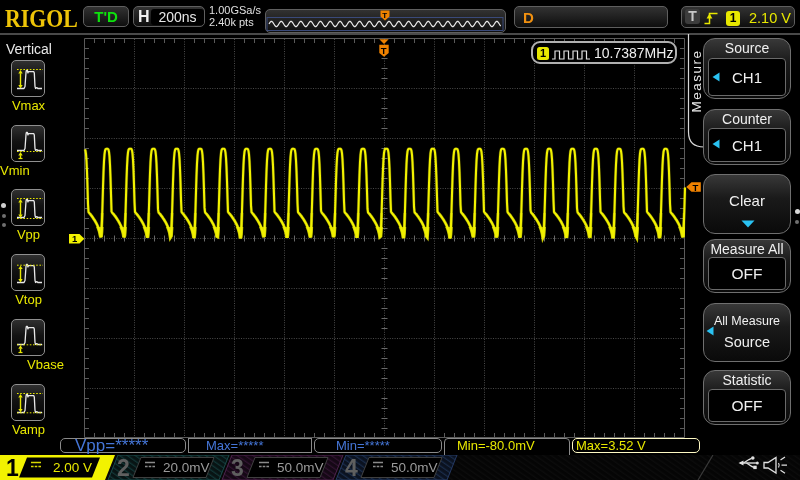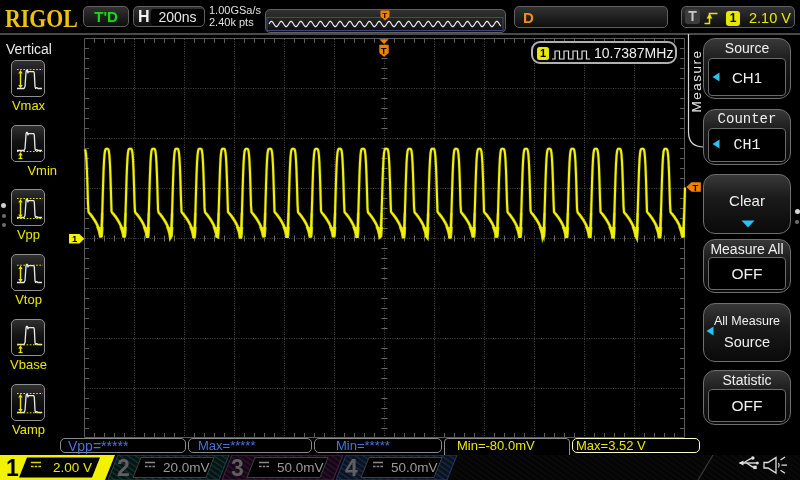--- a/index.html
+++ b/index.html
@@ -85,21 +85,21 @@
       <polygon points="4.3,10.4 8.7,10.4 6.5,7" fill="#e8e800"></polygon>
     </svg></div>
 <div class="abs" style="left:0px;top:98px;width:57px;text-align:center;color:#e8e800;font-size:13px;">Vmax</div>
 <div class="lbtn abs" style="left:11px;top:125px;"><svg width="31" height="34" viewBox="0 0 31 34">
       <polyline points="3,22.5 10,22.5 11,20.5 12,6.5 12.4,4.5 13.4,4.5 13.9,6.9 14.4,5.7 19.8,5.7 20.3,6.9 21,20.5 21.6,22.5 22.8,21.6 23.8,22.5 28,22.5" fill="none" stroke="#e8e8e8" stroke-width="1.3" stroke-linejoin="round"></polyline>
       <line x1="3" y1="23.5" x2="29" y2="23.5" stroke="#e8e800" stroke-width="1" stroke-dasharray="1.6 1.6"></line>
       <line x1="6.5" y1="30.5" x2="6.5" y2="27.2" stroke="#e8e800" stroke-width="1.4"></line>
       <polygon points="4.3,27.4 8.7,27.4 6.5,24" fill="#e8e800"></polygon>
       <line x1="4.5" y1="30.5" x2="8.5" y2="30.5" stroke="#e8e800" stroke-width="1.2"></line>
     </svg></div>
-<div class="abs" style="left:0px;top:163px;width:57px;text-align:right;color:#e8e800;font-size:13px;">Vmin</div>
+<div class="abs" style="left:0px;top:163px;width:57px;text-align:left;color:#e8e800;font-size:13px;">Vmin</div>
 <div class="lbtn abs" style="left:11px;top:189px;"><svg width="31" height="34" viewBox="0 0 31 34">
       <polyline points="3,25.5 10,25.5 11,23.5 12,9.5 12.4,7.5 13.4,7.5 13.9,9.9 14.4,8.7 19.8,8.7 20.3,9.9 21,23.5 21.6,25.5 22.8,24.6 23.8,25.5 28,25.5" fill="none" stroke="#e8e8e8" stroke-width="1.3" stroke-linejoin="round"></polyline>
       <line x1="3" y1="6.5" x2="29" y2="6.5" stroke="#e8e800" stroke-width="1" stroke-dasharray="1.6 1.6"></line>
       <line x1="3" y1="26.5" x2="29" y2="26.5" stroke="#e8e800" stroke-width="1" stroke-dasharray="1.6 1.6"></line>
       <line x1="6.5" y1="22.8" x2="6.5" y2="10.2" stroke="#e8e800" stroke-width="1.4"></line>
       <polygon points="4.3,22.6 8.7,22.6 6.5,26" fill="#e8e800"></polygon>
       <polygon points="4.3,10.4 8.7,10.4 6.5,7" fill="#e8e800"></polygon>
     </svg></div>
 <div class="abs" style="left:0px;top:227px;width:57px;text-align:center;color:#e8e800;font-size:13px;">Vpp</div>
 <div class="lbtn abs" style="left:11px;top:254px;"><svg width="31" height="34" viewBox="0 0 31 34">
@@ -110,21 +110,21 @@
       <polygon points="4.3,12.1 8.7,12.1 6.5,8.7" fill="#e8e800"></polygon>
     </svg></div>
 <div class="abs" style="left:0px;top:292px;width:57px;text-align:center;color:#e8e800;font-size:13px;">Vtop</div>
 <div class="lbtn abs" style="left:11px;top:319px;"><svg width="31" height="34" viewBox="0 0 31 34">
       <polyline points="3,22.5 10,22.5 11,20.5 12,6.5 12.4,4.5 13.4,4.5 13.9,6.9 14.4,5.7 19.8,5.7 20.3,6.9 21,20.5 21.6,22.5 22.8,21.6 23.8,22.5 28,22.5" fill="none" stroke="#e8e8e8" stroke-width="1.3" stroke-linejoin="round"></polyline>
       <line x1="3" y1="22.8" x2="29" y2="22.8" stroke="#e8e800" stroke-width="1" stroke-dasharray="1.6 1.6"></line>
       <line x1="6.5" y1="30.5" x2="6.5" y2="26.5" stroke="#e8e800" stroke-width="1.4"></line>
       <polygon points="4.3,26.7 8.7,26.7 6.5,23.3" fill="#e8e800"></polygon>
       <line x1="4.5" y1="30.5" x2="8.5" y2="30.5" stroke="#e8e800" stroke-width="1.2"></line>
     </svg></div>
-<div class="abs" style="left:0px;top:357px;width:57px;text-align:center;color:#e8e800;font-size:13px;">Vbase</div>
+<div class="abs" style="left:17px;top:357px;width:57px;text-align:center;color:#e8e800;font-size:13px;">Vbase</div>
 <div class="lbtn abs" style="left:11px;top:384px;"><svg width="31" height="34" viewBox="0 0 31 34">
       <polyline points="3,25.5 10,25.5 11,23.5 12,9.5 12.4,7.5 13.4,7.5 13.9,9.9 14.4,8.7 19.8,8.7 20.3,9.9 21,23.5 21.6,25.5 22.8,24.6 23.8,25.5 28,25.5" fill="none" stroke="#e8e8e8" stroke-width="1.3" stroke-linejoin="round"></polyline>
       <line x1="3" y1="6.5" x2="29" y2="6.5" stroke="#e8e800" stroke-width="1" stroke-dasharray="1.6 1.6"></line>
       <line x1="3" y1="25.8" x2="29" y2="25.8" stroke="#e8e800" stroke-width="1" stroke-dasharray="1.6 1.6"></line>
       <line x1="6.5" y1="22.1" x2="6.5" y2="10.2" stroke="#e8e800" stroke-width="1.4"></line>
       <polygon points="4.3,21.900000000000002 8.7,21.900000000000002 6.5,25.3" fill="#e8e800"></polygon>
       <polygon points="4.3,10.4 8.7,10.4 6.5,7" fill="#e8e800"></polygon>
     </svg></div>
 <div class="abs" style="left:0px;top:422px;width:57px;text-align:center;color:#e8e800;font-size:13px;">Vamp</div>
 <div class="abs" style="left:1px;top:203px;width:5px;height:5px;border-radius:50%;background:#cfcfcf;"></div>
@@ -145,21 +145,21 @@
   </div>
 <div class="mbox abs" style="left:703px;top:38px;width:88px;height:61px;">
     <div class="mhead">Source</div>
     <div class="ibox" style="top:19px;height:38px;">
       <span class="ival">CH1</span>
     </div>
     <svg style="position:absolute;left:8px;top:33px;" width="8" height="10" viewBox="0 0 8 10">
       <polygon points="7.5,0.5 7.5,9.5 0.5,5" fill="#2ac2f2"></polygon>
     </svg>
   </div>
-<div class="mbox abs" style="left:703px;top:109px;width:88px;height:56px;font-family:Liberation Mono, monospace;">
+<div class="mbox abs" style="left:703px;top:109px;width:88px;height:56px;">
     <div class="mhead">Counter</div>
     <div class="ibox" style="top:18px;height:34px;">
       <span class="ival">CH1</span>
     </div>
     <svg style="position:absolute;left:8px;top:29px;" width="8" height="10" viewBox="0 0 8 10">
       <polygon points="7.5,0.5 7.5,9.5 0.5,5" fill="#2ac2f2"></polygon>
     </svg>
   </div>
 <div class="mbox abs" style="left:703px;top:174px;width:88px;height:60px;">
     <div class="abs" style="left:0;top:17px;width:100%;text-align:center;color:#f0f0f0;font-size:15px;">Clear</div>
@@ -181,22 +181,22 @@
     </svg>
   </div>
 <div class="mbox abs" style="left:703px;top:370px;width:88px;height:55px;">
     <div class="mhead">Statistic</div>
     <div class="ibox" style="top:18px;height:33px;">
       <span class="ival" style="font-size:15.5px;">OFF</span>
     </div>
   </div>
 <div class="abs" style="left:795px;top:209px;width:5px;height:5px;border-radius:50%;background:#d8d8d8;"></div>
 <div class="abs" style="left:795px;top:220px;width:4px;height:4px;border-radius:50%;background:#707070;"></div>
-<div class="abs" style="left:60px;top:438px;width:126px;height:15px;background:#000;border:1px solid #8a8a8a;border-radius:5px;color:#4576d8;font-size:14px;line-height:14px;padding-left:7px;">Vpp=*****</div>
-<div class="abs" style="left:188px;top:438px;width:124px;height:15px;background:#000;border:1px solid #8a8a8a;border-radius:5px;color:#4576d8;font-size:13px;line-height:14px;padding-left:9px;">Max=*****</div>
+<div class="abs" style="left:60px;top:438px;width:126px;height:15px;background:#000;border:1px solid #8a8a8a;border-radius:5px;color:#4576d8;font-size:17px;line-height:14px;padding-left:14px;">Vpp=*****</div>
+<div class="abs" style="left:188px;top:438px;width:124px;height:15px;background:#000;border:1px solid #8a8a8a;border-radius:0;color:#4576d8;font-size:13px;line-height:14px;padding-left:17px;">Max=*****</div>
 <div class="abs" style="left:314px;top:438px;width:128px;height:15px;background:#000;border:1px solid #8a8a8a;border-radius:5px;color:#4576d8;font-size:13px;line-height:14px;padding-left:21px;">Min=*****</div>
 <div class="abs" style="left:444px;top:438px;width:126px;height:29px;background:#000;border:1px solid #8a8a8a;border-radius:4px;color:#e8e800;font-size:13px;line-height:14px;padding-left:12px;">Min=-80.0mV</div>
 <div class="abs" style="left:572px;top:438px;width:128px;height:15px;background:#000;border:1px solid #fef9c3;border-radius:5px;color:#e8e800;font-size:13px;line-height:14px;padding-left:3px;">Max=3.52 V</div>
 <svg class="abs" style="left:0;top:455px;" width="800" height="25" viewBox="0 0 800 25">
 <defs>
       <pattern id="h2" width="4.5" height="5" patternUnits="userSpaceOnUse" patternTransform="rotate(-55)">
         <rect width="4.5" height="5" fill="#081414"></rect>
         <rect width="1.2" height="5" fill="#123636"></rect>
       </pattern>
       <pattern id="h3" width="4.5" height="5" patternUnits="userSpaceOnUse" patternTransform="rotate(-55)">

